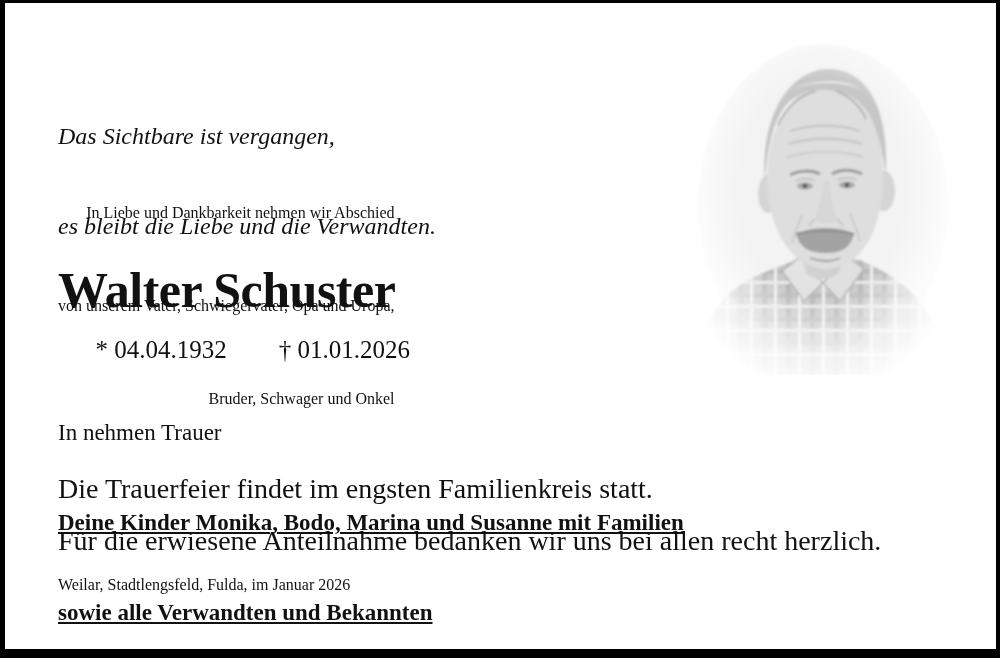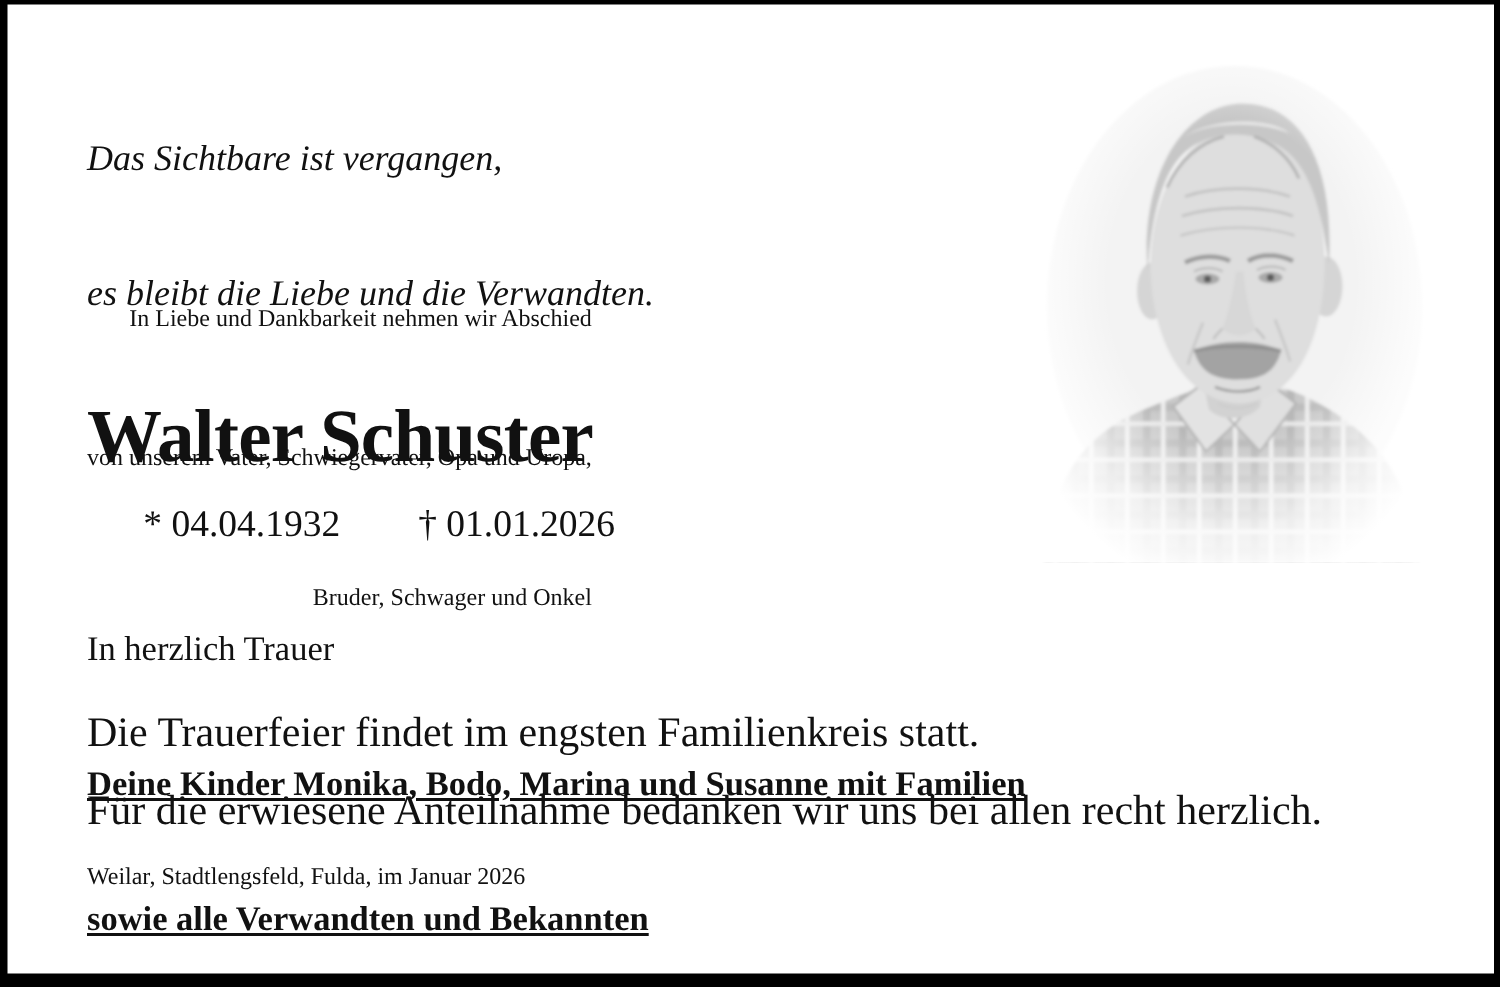--- a/index.html
+++ b/index.html
@@ -14,21 +14,21 @@
     border-right: 4px solid #000;
     border-bottom: 9px solid #000;
     overflow: hidden;
     font-family: "Liberation Serif", "DejaVu Serif", serif;
     color: #111111;
   }
   .content { position: absolute; inset: 0; }
   .txt { position: absolute; left: 53px; white-space: pre; }
 
   .quote {
-    top: 28px;
+    top: 58px;
     font-style: italic;
     font-size: 24px;
     line-height: 30px;
   }
   .intro {
     top: 132px;
     font-size: 16px;
     line-height: 31px;
     text-align: right;
   }
@@ -82,21 +82,21 @@
       <div>Bruder, Schwager und Onkel</div>
     </div>
 
     <h1 class="txt name">Walter Schuster</h1>
 
     <div class="txt dates">
       <span class="birth">* 04.04.1932</span><span class="death">† 01.01.2026</span>
     </div>
 
     <div class="txt mourning">
-      <div>In herzlich Trauer</div>
+      <div>In nehmen Trauer</div>
       <div class="bold">Deine Kinder Monika, Bodo, Marina und Susanne mit Familien</div>
       <div class="bold">sowie alle Verwandten und Bekannten</div>
     </div>
 
     <div class="txt funeral">Die Trauerfeier findet im engsten Familienkreis statt.</div>
     <div class="txt thanks">Für die erwiesene Anteilnahme bedanken wir uns bei allen recht herzlich.</div>
     <div class="txt place">Weilar, Stadtlengsfeld, Fulda, im Januar 2026</div>
 
     <div class="photo">
       <svg viewBox="0 0 262 346" xmlns="http://www.w3.org/2000/svg">

